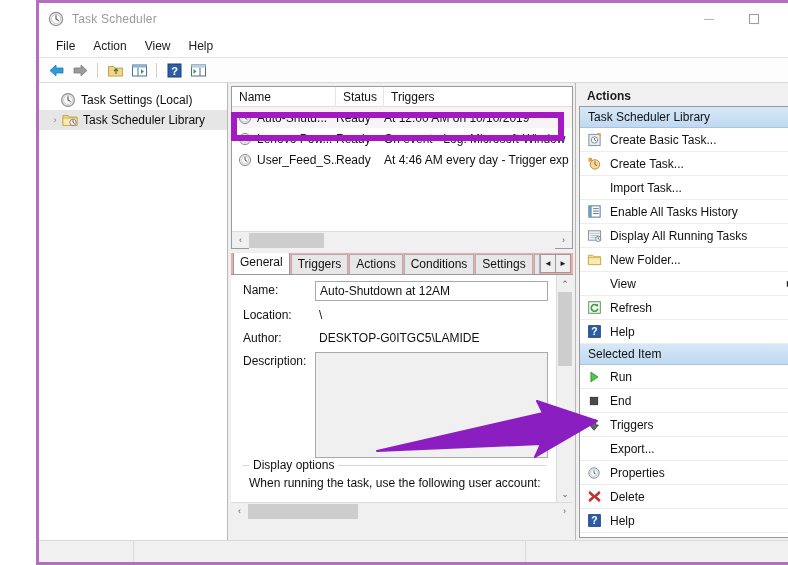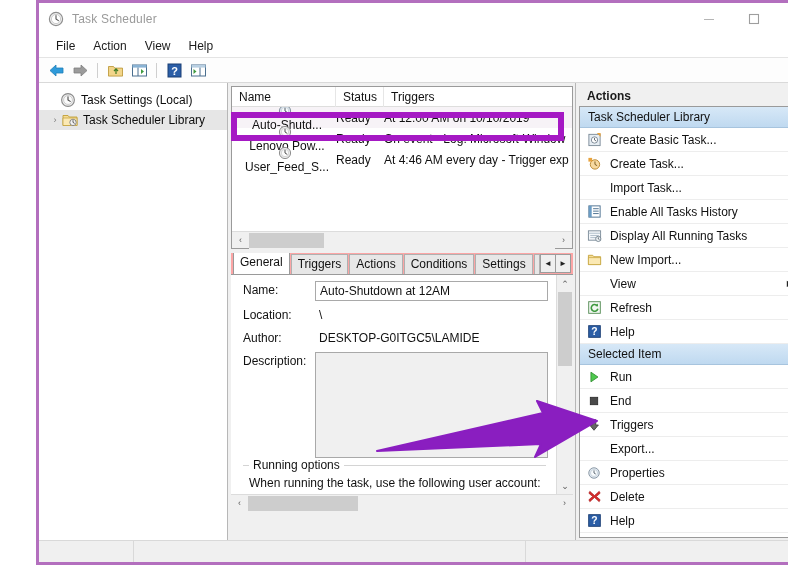--- a/index.html
+++ b/index.html
@@ -137,21 +137,21 @@
   .ch-name { width: 104px; min-width: 104px; }
   .ch-status { width: 48px; min-width: 48px; }
   .ch-trig { flex: 1 1 auto; border-right: none !important; }
 
   .rows { flex: 1 1 auto; overflow: hidden; position: relative; }
   .lrow {
     height: 21px; display: flex; align-items: center;
     font-size: 12px; color: #111; white-space: nowrap;
   }
   .lrow.selrow { background: #f7f3f7; }
-  .c-name { width: 104px; min-width: 104px; display: flex; align-items: center; padding-left: 6px; overflow: hidden; flex-direction: column; }
+  .c-name { width: 104px; min-width: 104px; display: flex; align-items: center; padding-left: 6px; overflow: hidden; }
   .c-name .ri { width: 14px; height: 14px; margin-right: 5px; flex: 0 0 auto; }
   .c-status { width: 48px; min-width: 48px; overflow: hidden; }
   .c-trig { flex: 1 1 auto; overflow: hidden; }
 
   
   .hscroll {
     height: 17px; min-height: 17px;
     background: #f0f0f0;
     border-top: 1px solid #dcdcdc;
     display: flex; align-items: center;
@@ -203,21 +203,21 @@
     background: #efefef; display: flex; align-items: center;
     justify-content: center; font-size: 8px; color: #222;
     margin-left: -1px;
   }
 
   .detail-body {
     flex: 1 1 auto; display: flex; min-height: 0;
     background: #ffffff;
   }
   .detail-fields {
-    flex: 1 1 auto; min-width: 0; padding: 6px 0 4px 0;
+    flex: 1 1 auto; min-width: 0; padding: 6px 0 12px 0;
     position: relative; overflow: hidden;
   }
   .frow { display: flex; align-items: flex-start; margin-bottom: 5px; padding-left: 12px; }
   .flabel { width: 72px; min-width: 72px; font-size: 12px; color: #111; padding-top: 2px; }
   .fvalue-box {
     flex: 1 1 auto; margin-right: 8px;
     border: 1px solid #a9a9a9; background: #ffffff;
     font-size: 12px; color: #111; padding: 2px 4px; height: 20px;
     overflow: hidden; white-space: nowrap;
   }
@@ -527,21 +527,21 @@
             <div class="frow">
               <div class="flabel">Author:</div>
               <div class="fvalue-plain">DESKTOP-G0ITGC5\LAMIDE</div>
             </div>
             <div class="frow">
               <div class="flabel">Description:</div>
               <div class="fdesc"></div>
             </div>
 
             <div class="secgroup">
-              <div class="seclegend">Running options</div>
+              <div class="seclegend">Display options</div>
               <div class="sectext">When running the task, use the following user account:</div>
             </div>
           </div>
 
           <div class="vscroll">
             <div class="vs-arrow">⌃</div>
             <div class="vs-track">
               <div class="vs-thumb"></div>
             </div>
             <div class="vs-arrow">⌄</div>
@@ -624,21 +624,21 @@
             <span>Display All Running Tasks</span>
           </div>
 
           <div class="act-item">
             <span class="act-ico">
               <svg width="15" height="15" viewBox="0 0 16 16">
                 <path d="M1.5 3.5 h4.6 l1.2 1.5 h7.2 v8.4 h-13 z" fill="#f6dc96" stroke="#c19f35" stroke-width=".9"></path>
                 <path d="M1.5 6 h13 v7.4 h-13 z" fill="#fbe9b4" stroke="#c19f35" stroke-width=".7"></path>
               </svg>
             </span>
-            <span>New Import...</span>
+            <span>New Folder...</span>
           </div>
 
           <div class="act-item">
             <span class="act-ico"></span>
             <span>View</span>
             <span class="act-sub">▶</span>
           </div>
 
           <div class="act-item">
             <span class="act-ico">

